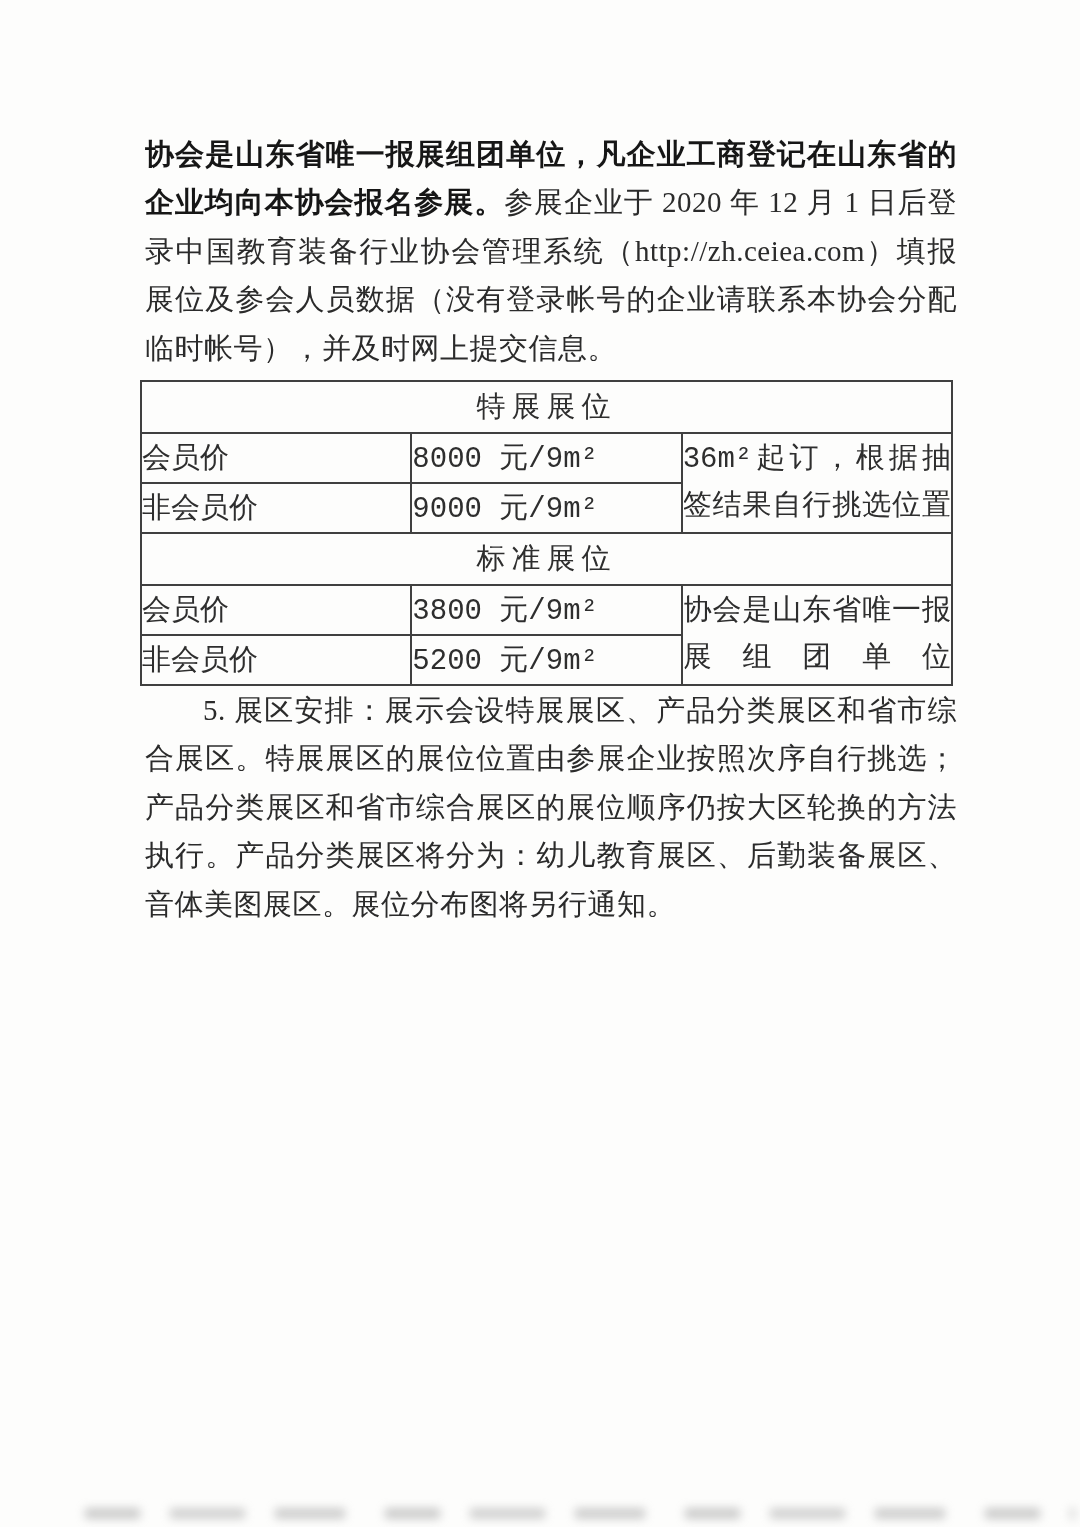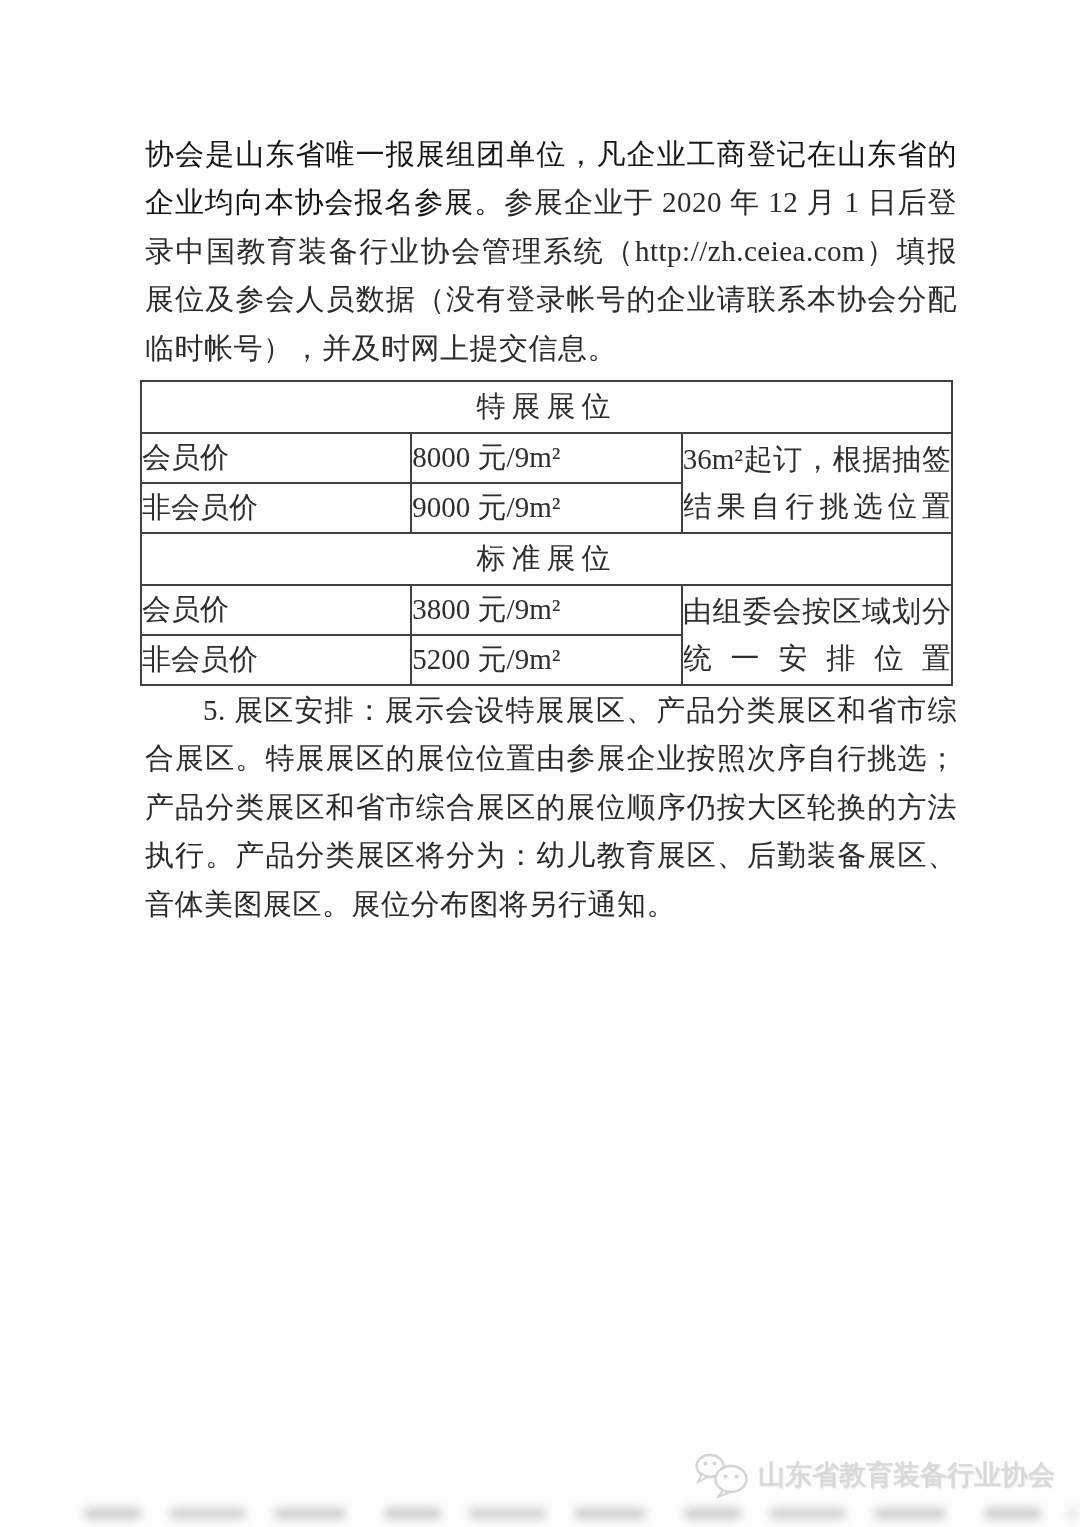--- a/index.html
+++ b/index.html
@@ -23,29 +23,30 @@
     width: 812px;
   }
   p.para {
     margin: 0;
     font-size: 29px;
     line-height: 48.4px;
     text-align: justify;
     letter-spacing: 0.5px;
   }
   .indent { text-indent: 2em; }
-  .bold { font-weight: normal; color: #161616; }
+  .bold { font-weight: bold; color: #161616; }
   .note-para { margin-top: 24px; }
 
   table.price {
     border-collapse: collapse;
     table-layout: fixed;
     width: 813px;
     margin: 8px 0 0 -5px;
     background: #fdfdfc;
+    font-family: Liberation Mono, monospace;
   }
   table.price td {
     border: 2px solid #404040;
     font-size: 29px;
     color: #2e2e2e;
     padding: 0;
     overflow: hidden;
   }
   td.sec-title {
     height: 50px;
@@ -119,46 +120,29 @@
       <tr>
         <td class="lbl">非会员价</td>
         <td class="prc">9000 元/9m²</td>
       </tr>
       <tr>
         <td class="sec-title" colspan="3">标准展位</td>
       </tr>
       <tr>
         <td class="lbl">会员价</td>
         <td class="prc">3800 元/9m²</td>
-        <td class="merged-note" rowspan="2">由组委会按区域划分统一安排位置</td>
+        <td class="merged-note" rowspan="2">协会是山东省唯一报展组团单位</td>
       </tr>
       <tr>
         <td class="lbl">非会员价</td>
         <td class="prc">5200 元/9m²</td>
       </tr>
     </tbody>
       </table>
 
 
     <p class="para indent"><span>5. 展区安排：展示会设特展展区、产品分类展区和省市综合展区。特展展区的展位位置由参展企业按照次序自行挑选；产品分类展区和省市综合展区的展位顺序仍按大区轮换的方法执行。产品分类展区将分为：幼儿教育展区、后勤装备展区、音体美图展区。展位分布图将另行通知。</span></p>
 
   </div>
 
-  <div class="watermark">
-    <svg width="60" height="46" viewBox="0 0 60 46">
-      <g fill="#fdfdfc" stroke="#d4d4d4" stroke-width="2.4">
-        <ellipse cx="17" cy="14" rx="13.5" ry="11"></ellipse>
-        <path d="M9,22 L5,30 L14,25 Z" stroke-width="2"></path>
-        <ellipse cx="38" cy="27" rx="15.5" ry="13"></ellipse>
-        <path d="M30,38 L25,45 L35,41 Z" stroke-width="2"></path>
-      </g>
-      <g fill="#d4d4d4" stroke="none">
-        <circle cx="12.5" cy="11.5" r="1.9"></circle>
-        <circle cx="21.5" cy="11.5" r="1.9"></circle>
-        <circle cx="32.5" cy="24.5" r="2.1"></circle>
-        <circle cx="43.5" cy="24.5" r="2.1"></circle>
-      </g>
-    </svg>
-    <span class="wm-text">山东省教育装备行业协会</span>
-  </div>
 
   <div class="smudge"></div>
 </div>
 
 </body></html>

